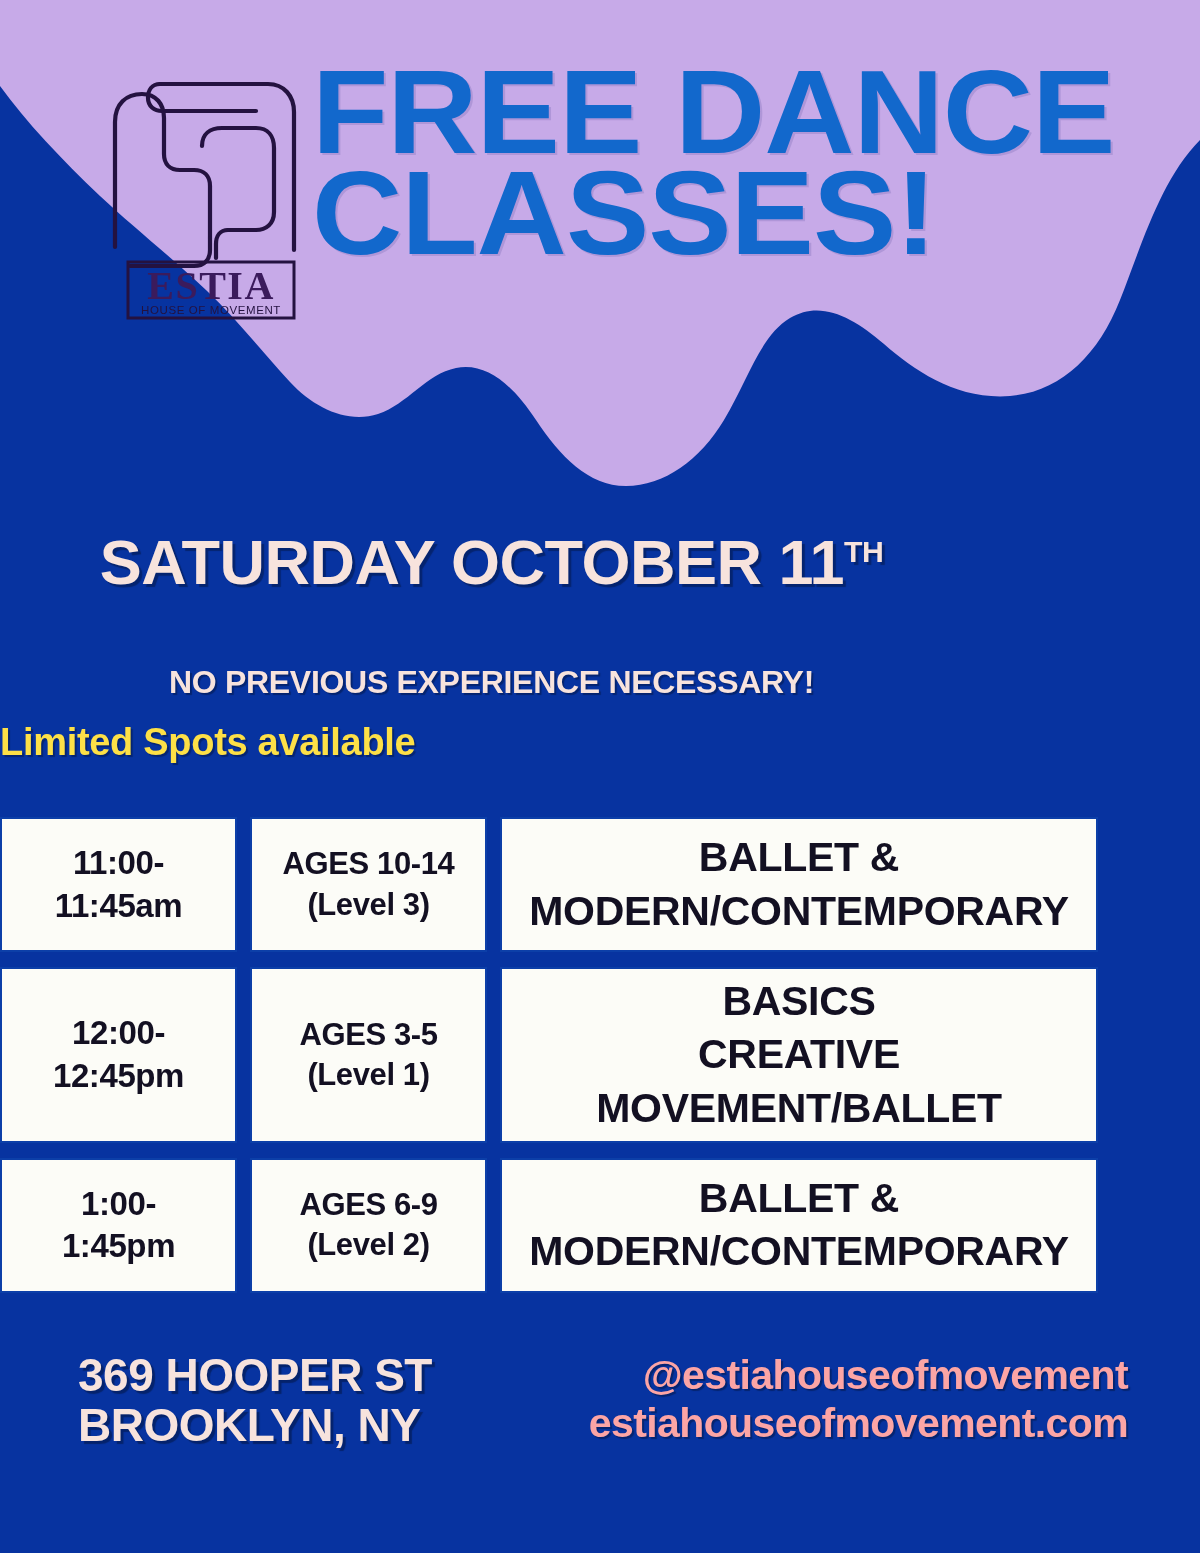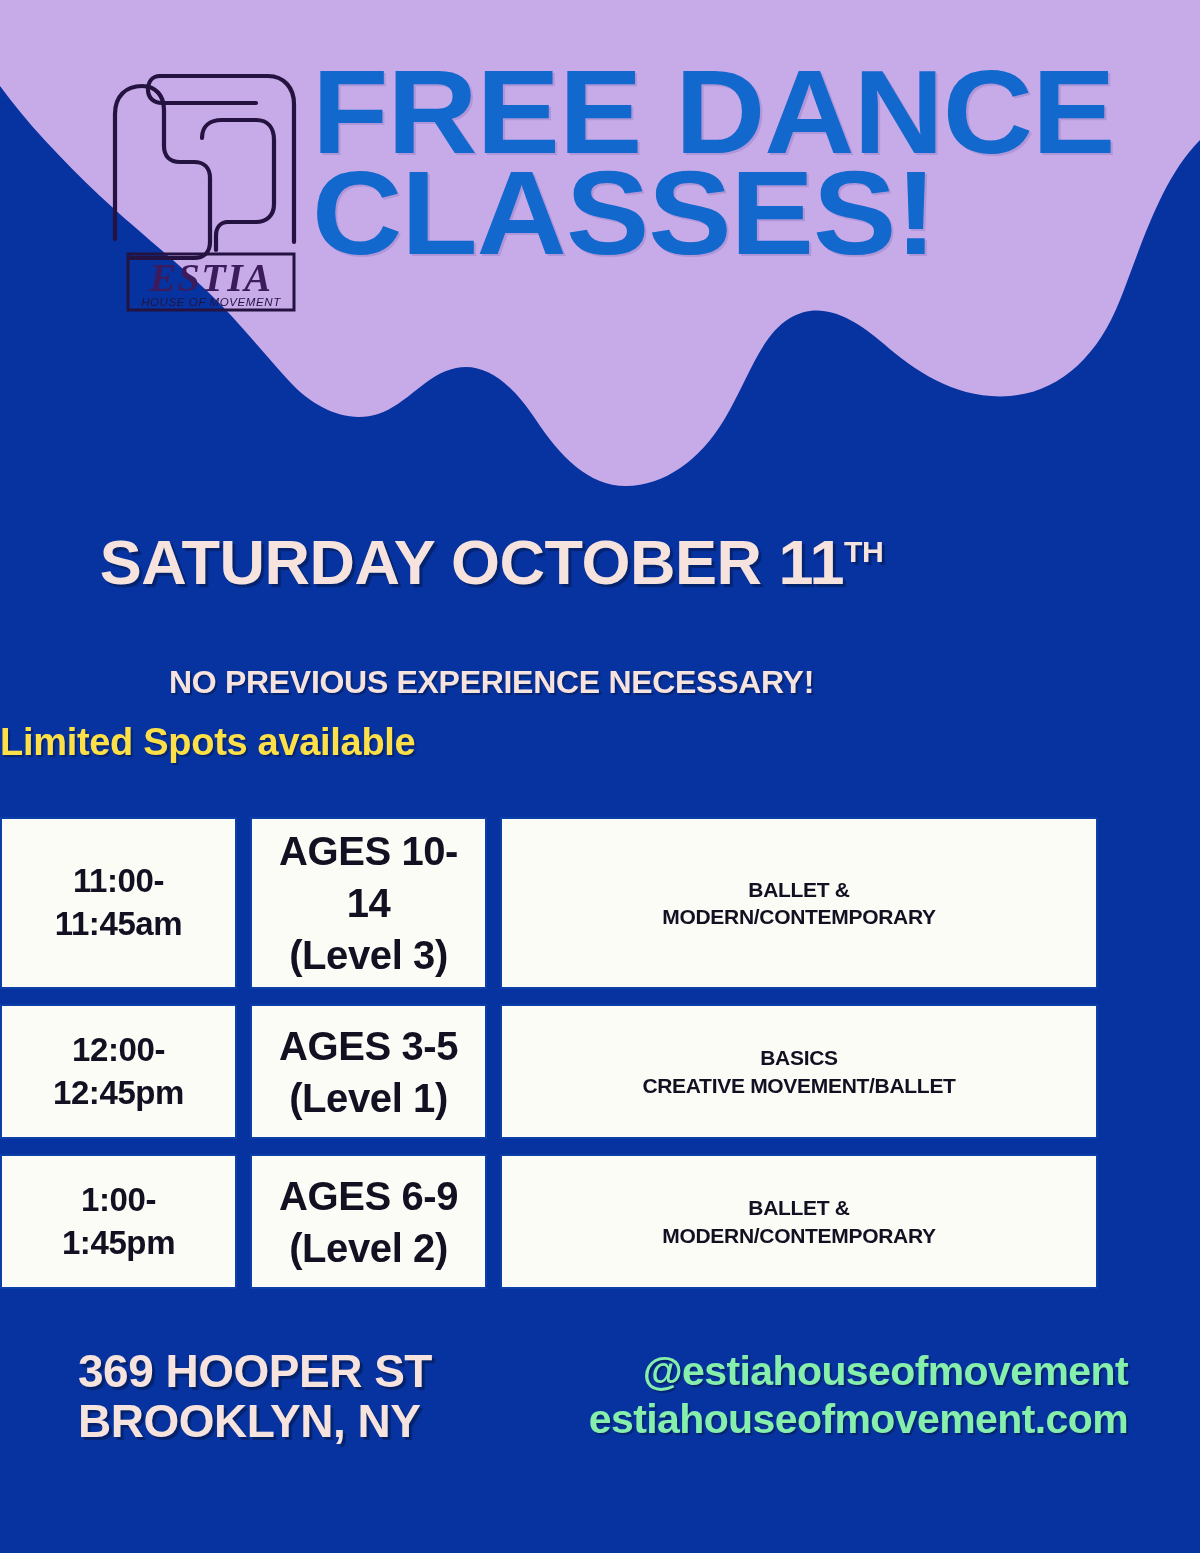--- a/index.html
+++ b/index.html
@@ -23,25 +23,24 @@
     width: 1200px;
     height: 500px;
     z-index: 1;
   }
   .header-blob svg { display: block; width: 1200px; height: 500px; }
 
   
   .logo {
     position: absolute;
     left: 108px;
-    top: 64px;
+    top: 72px;
     width: 200px;
     height: 250px;
     z-index: 3;
-    font-style: italic;
   }
   .logo svg { display: block; width: 200px; height: 250px; }
 
   
   .headline {
     position: absolute;
     left: 312px;
     top: 62px;
     width: 860px;
     z-index: 3;
@@ -123,22 +122,22 @@
     align-items: center;
     justify-content: center;
     text-align: center;
     color: #131022;
     font-weight: 700;
     line-height: 1.30;
     padding: 6px 8px;
     box-sizing: border-box;
   }
   .cell-time   { font-size: 33px; letter-spacing: -0.4px; }
-  .cell-ages   { font-size: 40px; letter-spacing: -0.4px; }
-  .cell-class  { font-size: 21px; letter-spacing: -0.3px; }
+  .cell-ages   { font-size: 31px; letter-spacing: -0.4px; }
+  .cell-class  { font-size: 41px; letter-spacing: -0.3px; }
   .cell span { display: block; }
 
   
   .footer {
     margin-top: 58px;
     display: flex;
     align-items: flex-start;
     padding: 0 72px 0 78px;
     box-sizing: border-box;
     width: 1200px;
@@ -147,21 +146,21 @@
     color: #F7E3DD;
     font-size: 46px;
     font-weight: 900;
     line-height: 1.08;
     letter-spacing: -0.5px;
     text-shadow: 3px 3px 1px rgba(0,0,0,0.32);
     white-space: nowrap;
   }
   .footer-right {
     margin-left: auto;
-    color: #86efac;
+    color: #fca5a5;
     font-size: 41px;
     font-weight: 700;
     line-height: 1.18;
     letter-spacing: -0.6px;
     text-align: right;
     text-shadow: 2px 2px 1px rgba(0,0,0,0.30);
     white-space: nowrap;
   }
   .footer-right .handle { display: block; }
   .footer-right .site   { display: block; }

